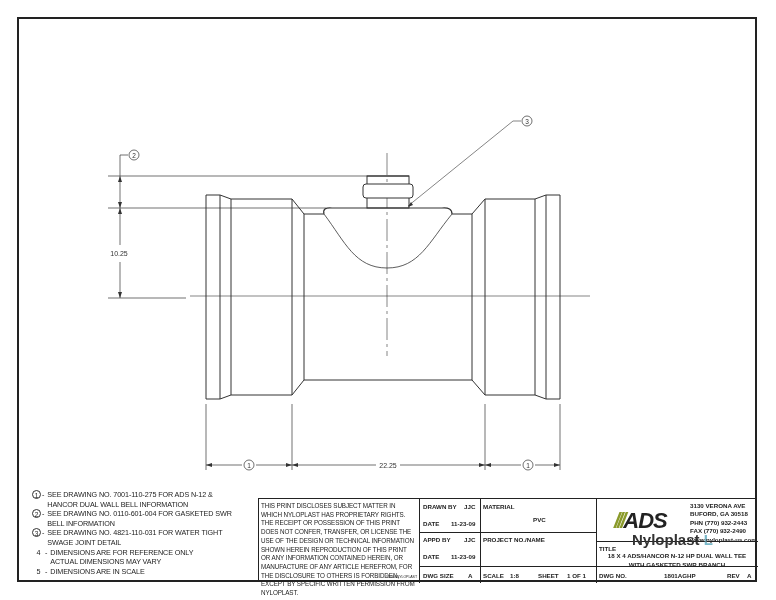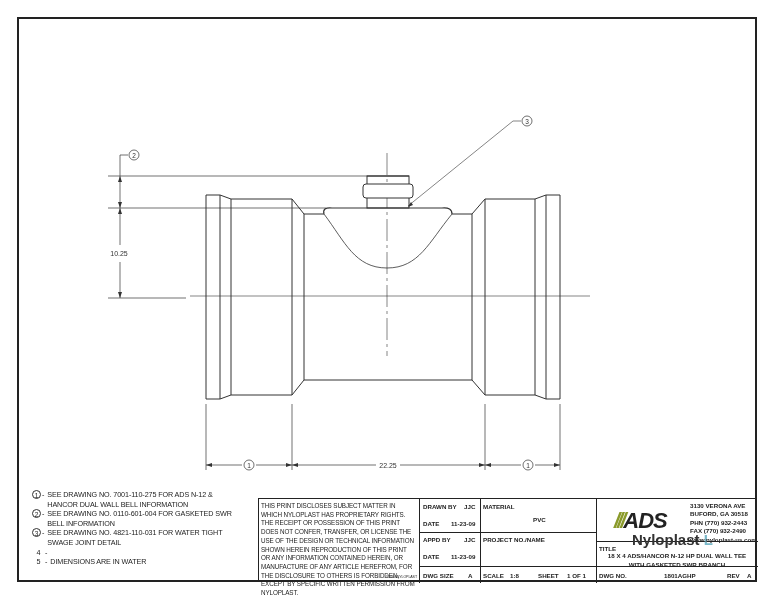--- a/index.html
+++ b/index.html
@@ -145,25 +145,27 @@
   </div>
   <div class="note">
     <span class="circ">3</span>
       <span class="dash">-</span>
     <span class="txt">SEE DRAWING NO. 4821-110-031 FOR WATER TIGHT
 SWAGE JOINT DETAIL</span>
   </div>
   <div class="note">
     <span class="num">4</span>
       <span class="dash">-</span>
+    <span class="txt">DIMENSIONS ARE FOR REFERENCE ONLY
+ACTUAL DIMENSIONS MAY VARY</span>
   </div>
   <div class="note">
     <span class="num">5</span>
       <span class="dash">-</span>
-    <span class="txt">DIMENSIONS ARE IN WATER</span>
+    <span class="txt">DIMENSIONS ARE IN SCALE</span>
   </div>
 </div>
 
 <div class="tb">
   <div class="cell disclaimer">
     <span>THIS PRINT DISCLOSES SUBJECT MATTER IN WHICH NYLOPLAST HAS PROPRIETARY RIGHTS.  THE RECEIPT OR POSSESSION OF THIS PRINT DOES NOT CONFER, TRANSFER, OR LICENSE THE USE OF THE DESIGN OR TECHNICAL INFORMATION SHOWN HEREIN REPRODUCTION OF THIS PRINT OR ANY INFORMATION CONTAINED HEREIN, OR MANUFACTURE OF ANY ARTICLE HEREFROM, FOR THE DISCLOSURE TO OTHERS IS FORBIDDEN, EXCEPT BY SPECIFIC WRITTEN PERMISSION FROM NYLOPLAST.</span>
     <span class="copy">©2000 NYLOPLAST</span>
   </div>
 
   <div class="vr" style="left:221px;top:0;height:84px;"></div>

